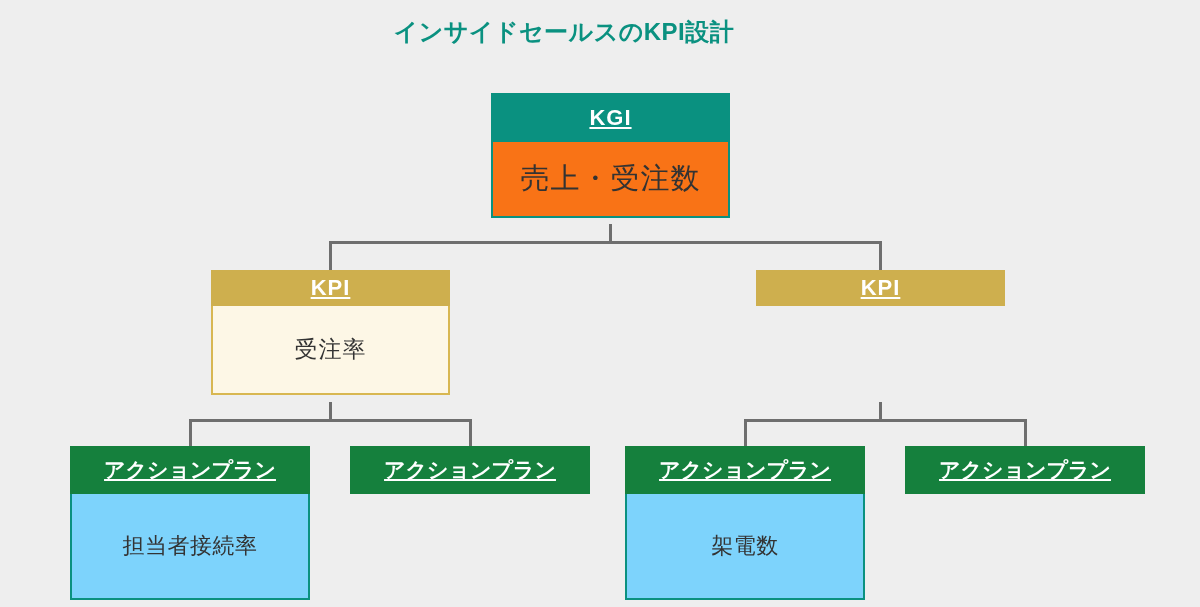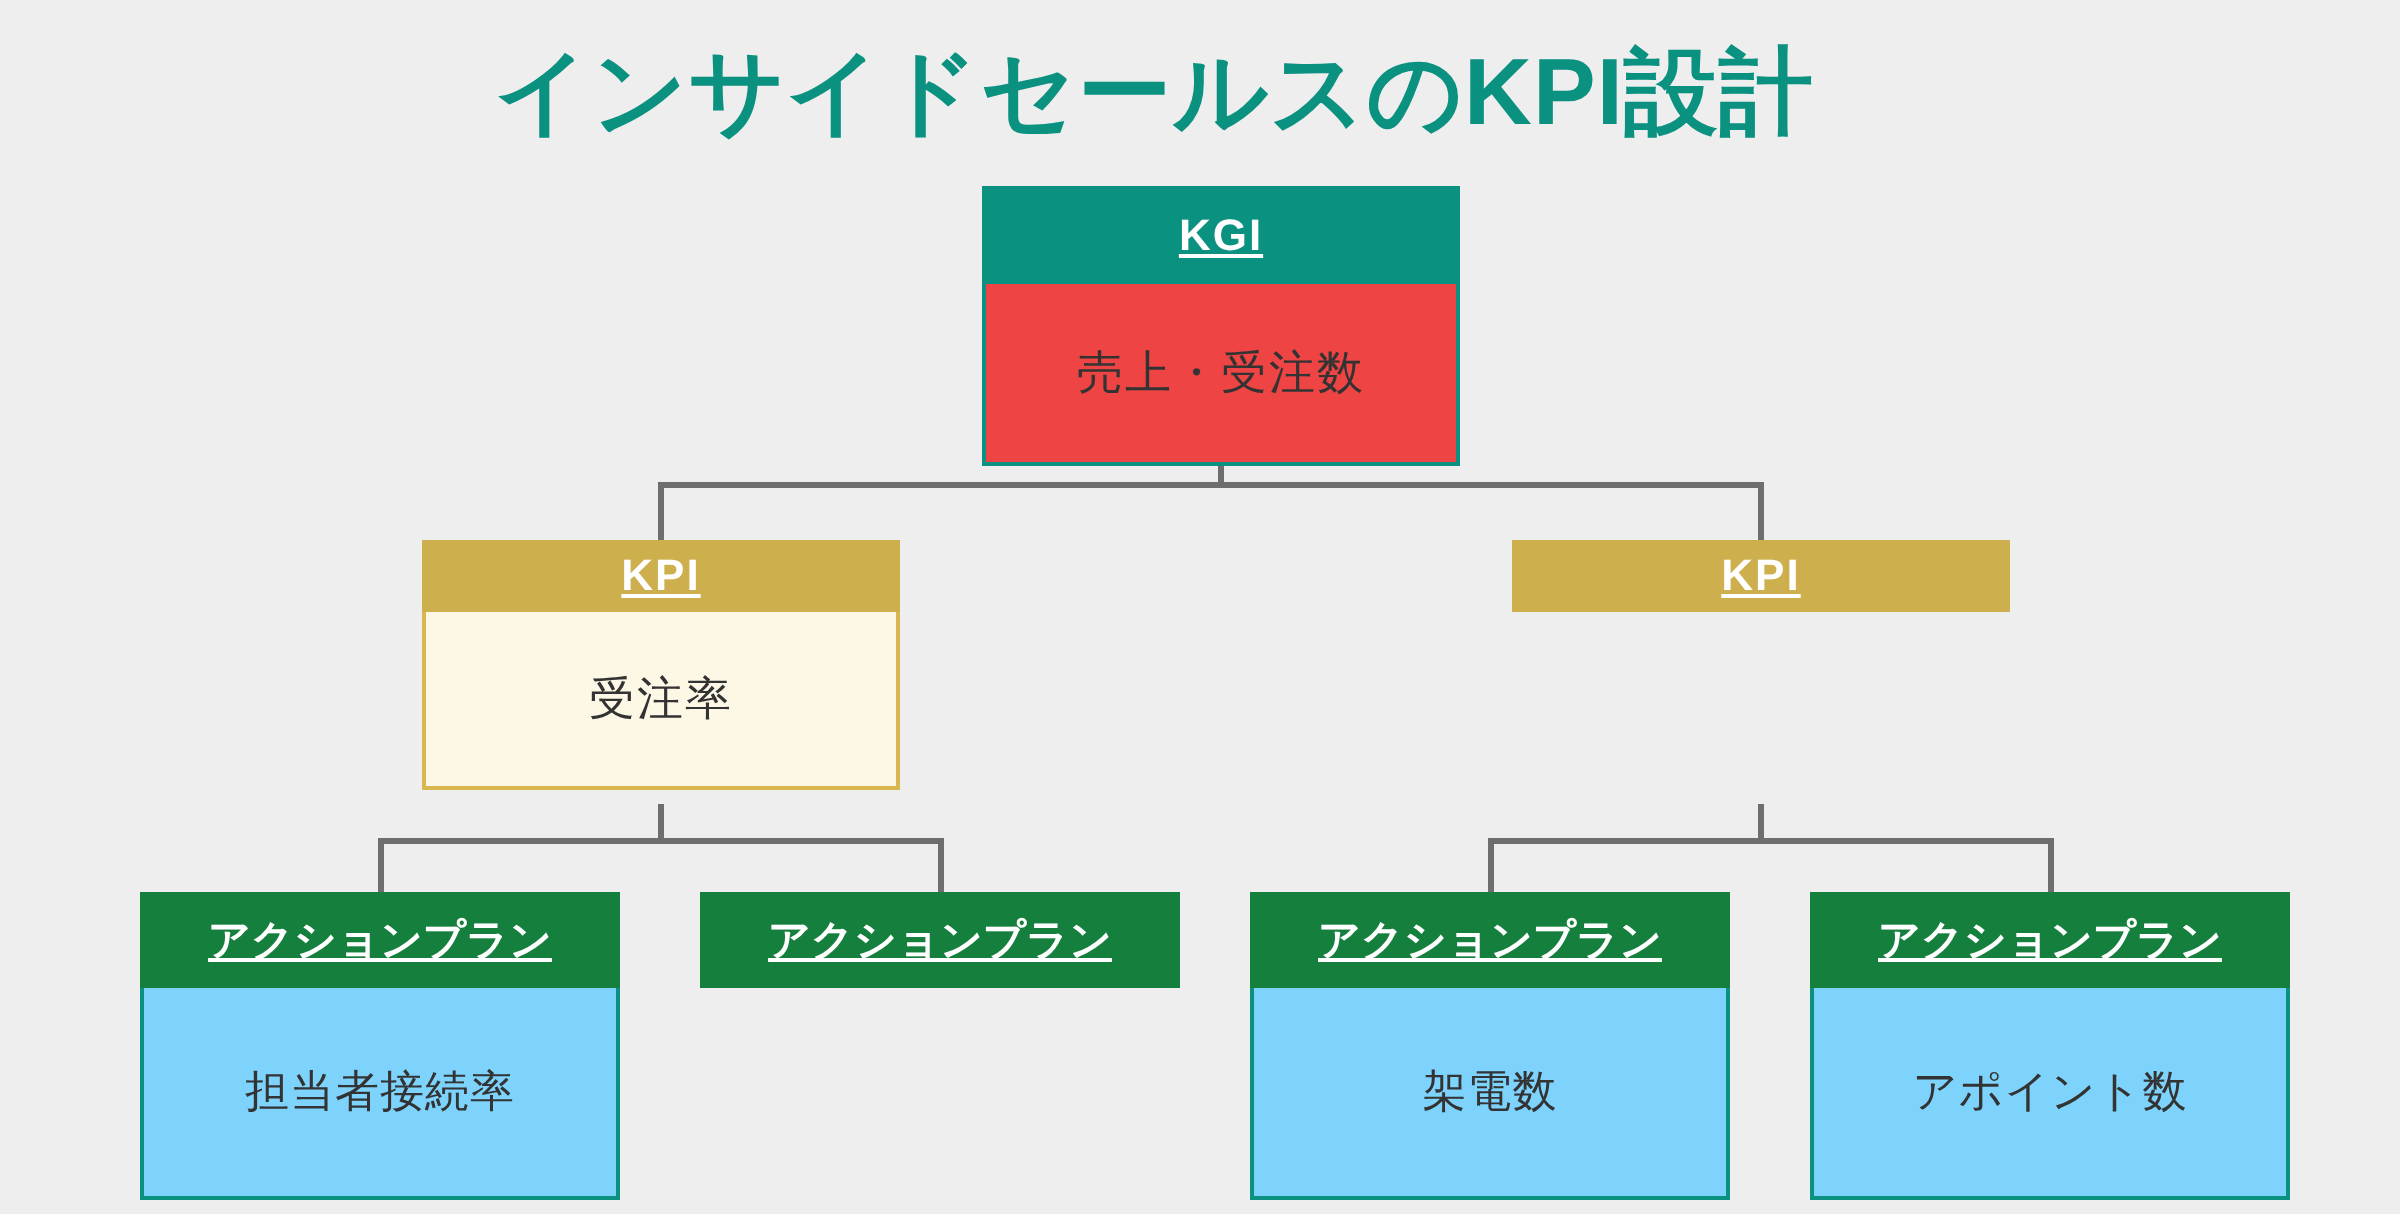--- a/index.html
+++ b/index.html
@@ -15,26 +15,26 @@
   }
   #stage {
     position: relative;
     width: 1200px;
     height: 607px;
   }
 
   
   #title {
     position: absolute;
-    left: 17px;
+    left: 4px;
     top: 18px;
     width: 1120px;
     text-align: center;
     color: #0a9180;
-    font-size: 47px;
+    font-size: 24px;
     font-weight: bold;
     letter-spacing: 0.5px;
     line-height: 1.2;
     white-space: nowrap;
   }
 
   
   .node {
     position: absolute;
     box-sizing: border-box;
@@ -62,25 +62,25 @@
   }
 
   
   .node.kgi .node-head {
     height: 49px;
     background: #0a9180;
     font-size: 22px;
     letter-spacing: 1px;
   }
   .node.kgi .node-body {
-    height: 91px;
-    background: #ef4444;
+    height: 76px;
+    background: #f97316;
     border: 2px solid #0a9180;
     border-top: none;
-    font-size: 23px;
+    font-size: 29px;
     letter-spacing: 1px;
   }
 
   
   .node.kpi .node-head {
     height: 36px;
     background: #ceaf4e;
     font-size: 22px;
     letter-spacing: 1px;
   }
@@ -163,16 +163,15 @@
     <div class="node-head">アクションプラン</div>
   </div>
 
   <div class="node action" style="left:625px; top:446px; width:240px;">
     <div class="node-head">アクションプラン</div>
     <div class="node-body">架電数</div>
   </div>
 
   <div class="node action" style="left:905px; top:446px; width:240px;">
     <div class="node-head">アクションプラン</div>
-    <div class="node-body">アポイント数</div>
   </div>
 
 </div>
 
 </body></html>

